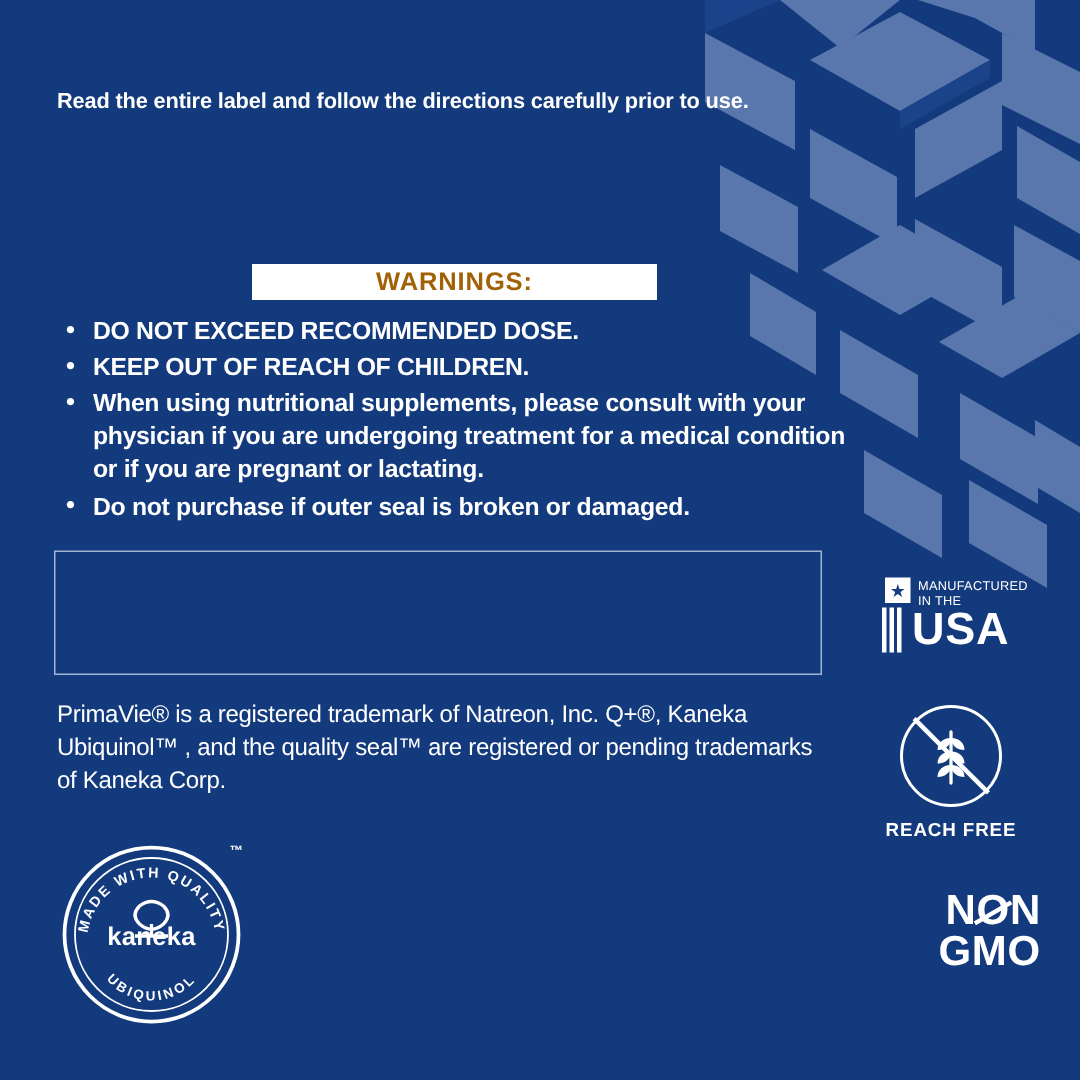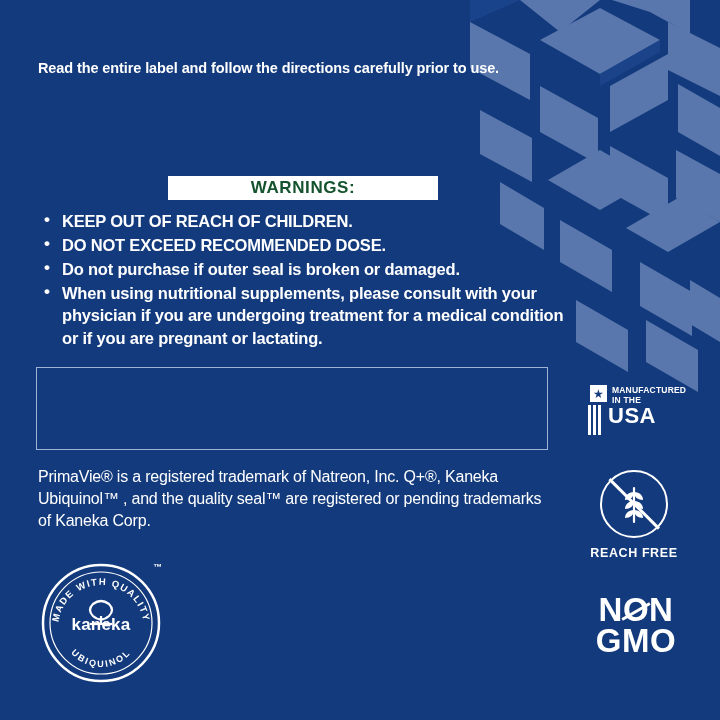--- a/index.html
+++ b/index.html
@@ -57,21 +57,21 @@
     font-weight: bold;
   }
 
   .warnings-bar {
     position: absolute;
     left: 168px;
     top: 176px;
     width: 270px;
     height: 24px;
     background: #ffffff;
-    color: #14532d;
+    color: #a16207;
     font-size: 17px;
     font-weight: bold;
     letter-spacing: 0.6px;
     display: flex;
     align-items: center;
     justify-content: center;
   }
 
   .warn-list {
     position: absolute;
@@ -154,29 +154,29 @@
     background: #ffffff;
     display: flex;
     align-items: center;
     justify-content: center;
     color: #173c80;
     font-size: 12px;
     line-height: 1;
   }
   .usa-smalltext {
     font-size: 8.5px;
-    font-weight: bold;
+    font-weight: normal;
     line-height: 1.18;
     letter-spacing: 0.2px;
   }
   .usa-bigtext {
     position: absolute;
     left: 38px;
     top: 20px;
-    font-size: 22px;
+    font-size: 30px;
     font-weight: bold;
     letter-spacing: 0.5px;
     line-height: 1;
   }
   .usa-flagbars {
     position: absolute;
     left: 18px;
     top: 20px;
     width: 16px;
     height: 30px;
@@ -225,22 +225,22 @@
     font-size: 12.5px;
     font-weight: bold;
     letter-spacing: 0.6px;
   }
 
   .badge-nongmo {
     position: absolute;
     left: 578px;
     top: 594px;
     width: 116px;
-    text-align: center;
-    font-size: 33px;
+    text-align: right;
+    font-size: 28px;
     font-weight: bold;
     line-height: 0.95;
     letter-spacing: 0.5px;
   }
   .badge-nongmo .o-strike {
     position: relative;
     display: inline-block;
   }
   .badge-nongmo .o-strike::after {
     content: "";
@@ -314,24 +314,24 @@
 </svg>
 
 <div class="label-sheet">
 
   <div class="read-line">Read the entire label and follow the directions carefully prior to use.</div>
 
 
   <div class="warnings-bar">WARNINGS:</div>
 
   <ul class="warn-list">
+    <li>DO NOT EXCEED RECOMMENDED DOSE.</li>
     <li>KEEP OUT OF REACH OF CHILDREN.</li>
-    <li>DO NOT EXCEED RECOMMENDED DOSE.</li>
+    <li class="normal">When using nutritional supplements, please consult with your physician if you are undergoing treatment for a medical condition or if you are pregnant or lactating.</li>
     <li class="normal">Do not purchase if outer seal is broken or damaged.</li>
-    <li class="normal">When using nutritional supplements, please consult with your physician if you are undergoing treatment for a medical condition or if you are pregnant or lactating.</li>
   </ul>
 
   <div class="disclaimer-box"></div>
 
   <div class="trademark-text">PrimaVie® is a registered trademark of Natreon, Inc. Q+®, Kaneka Ubiquinol™ , and the quality seal™ are registered or pending trademarks of Kaneka Corp.</div>
 
   <div class="badge-usa">
     <div class="usa-top">
       <div class="usa-star">★</div>
       <div class="usa-smalltext">

